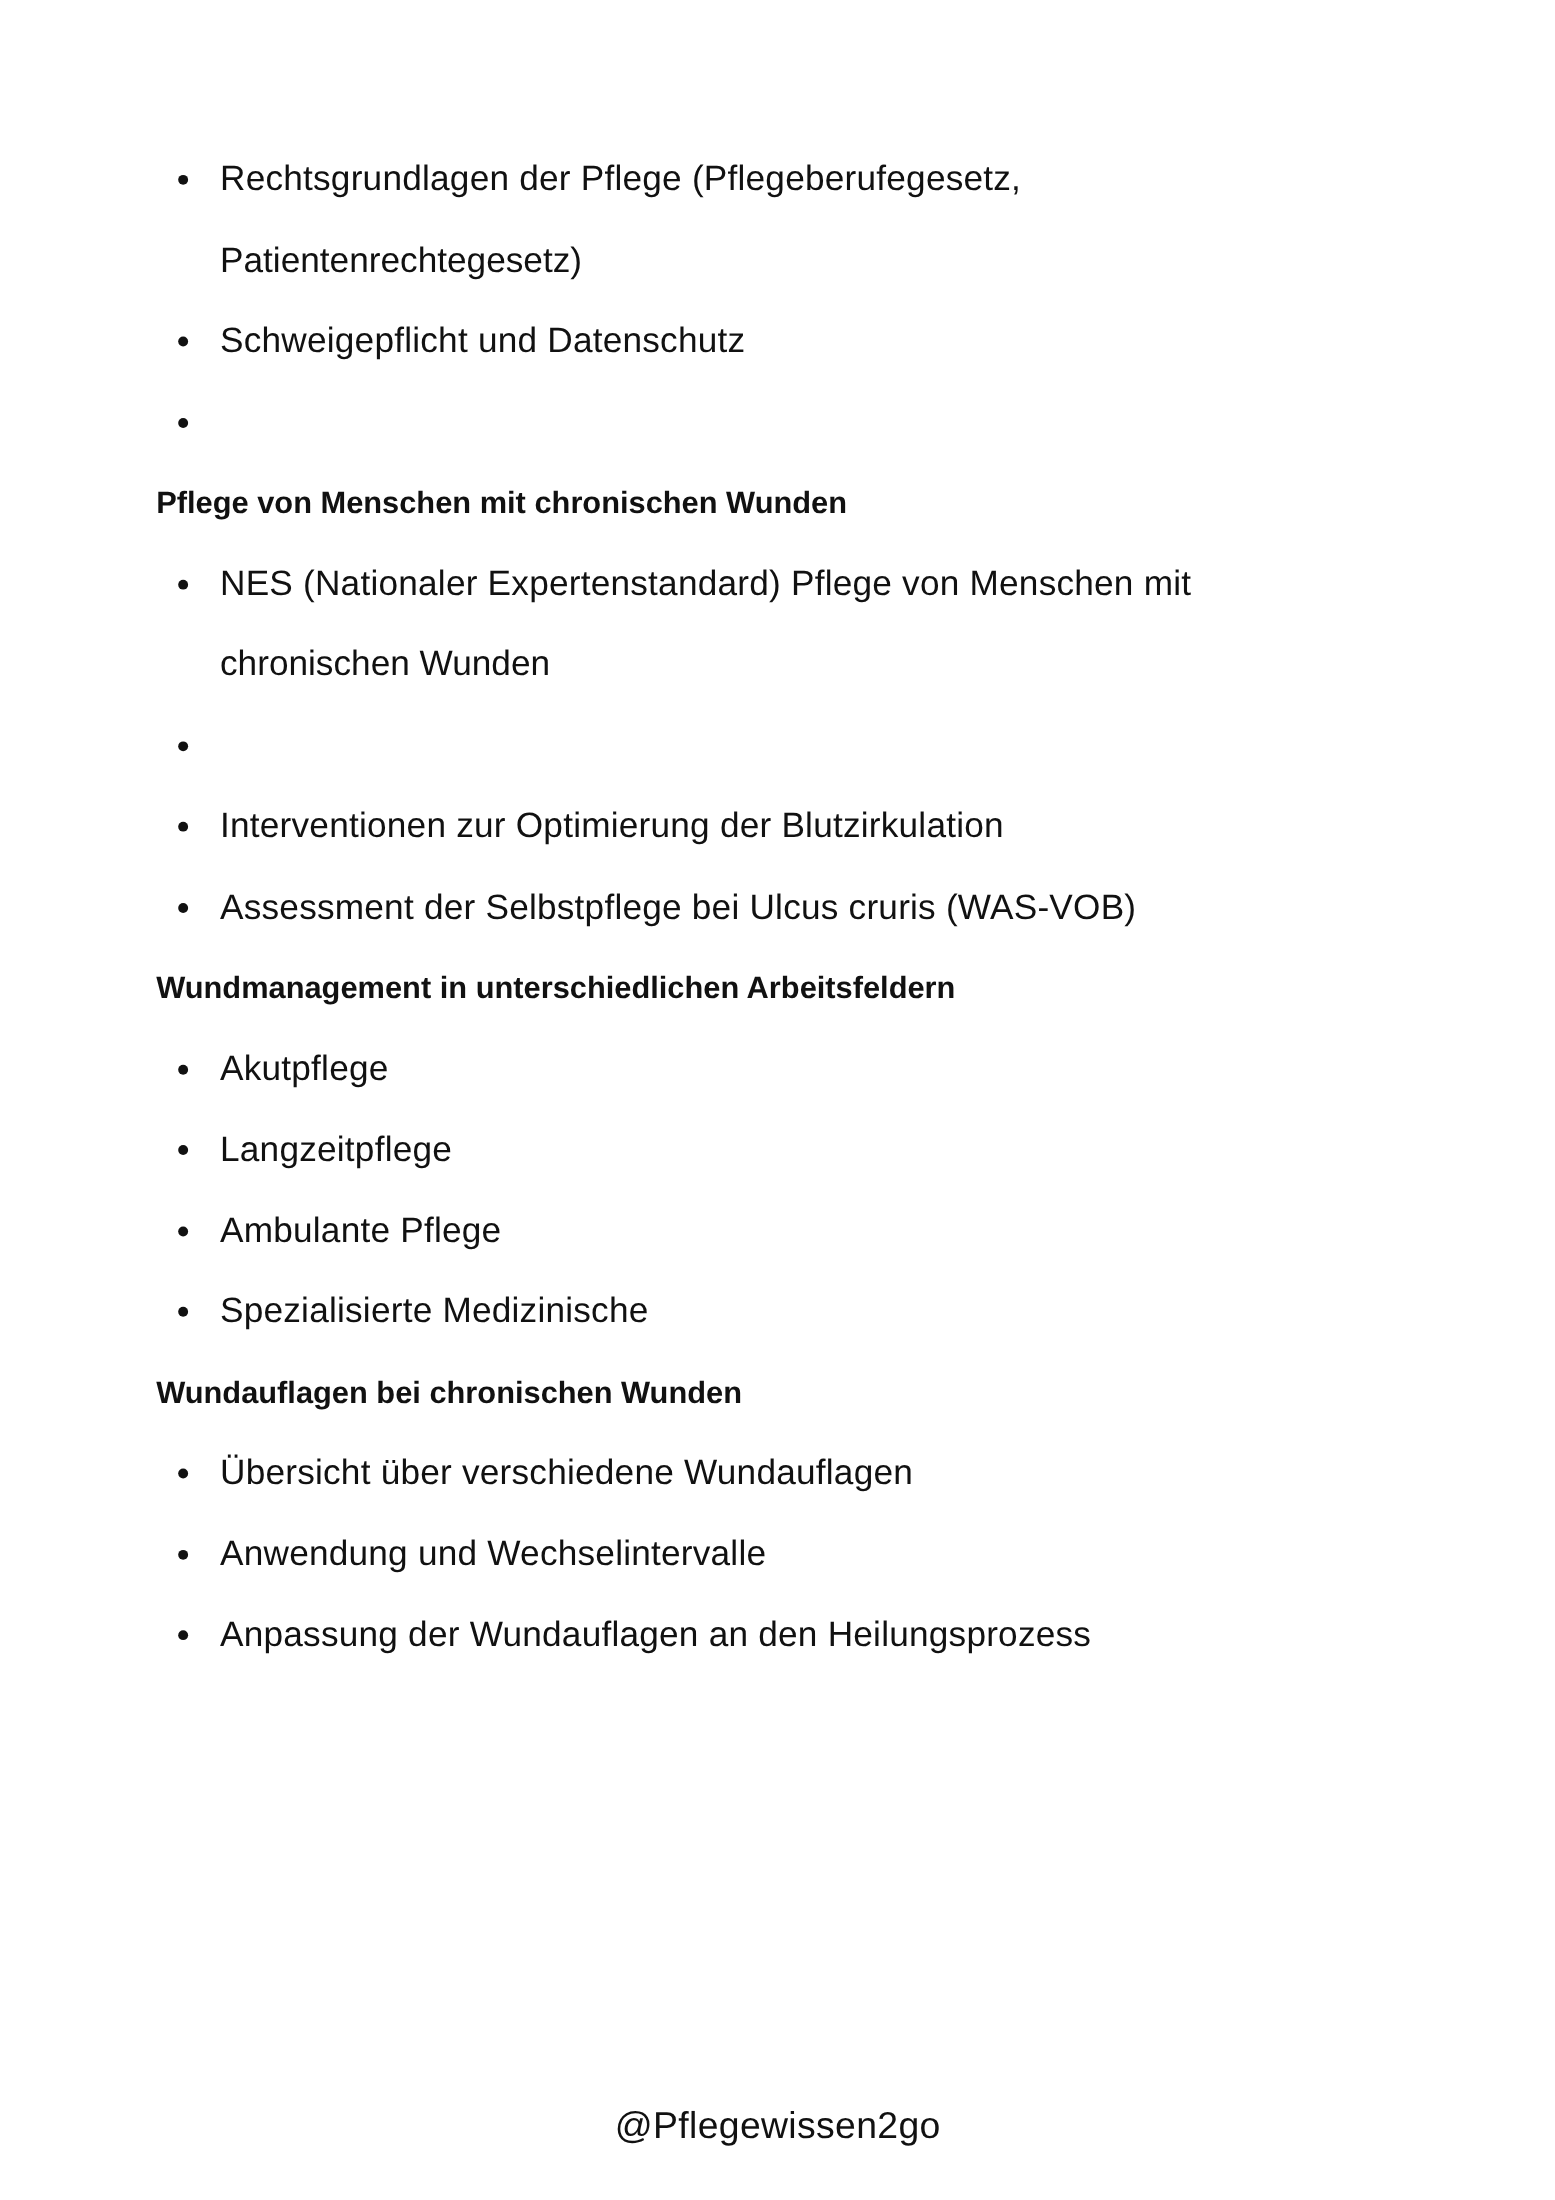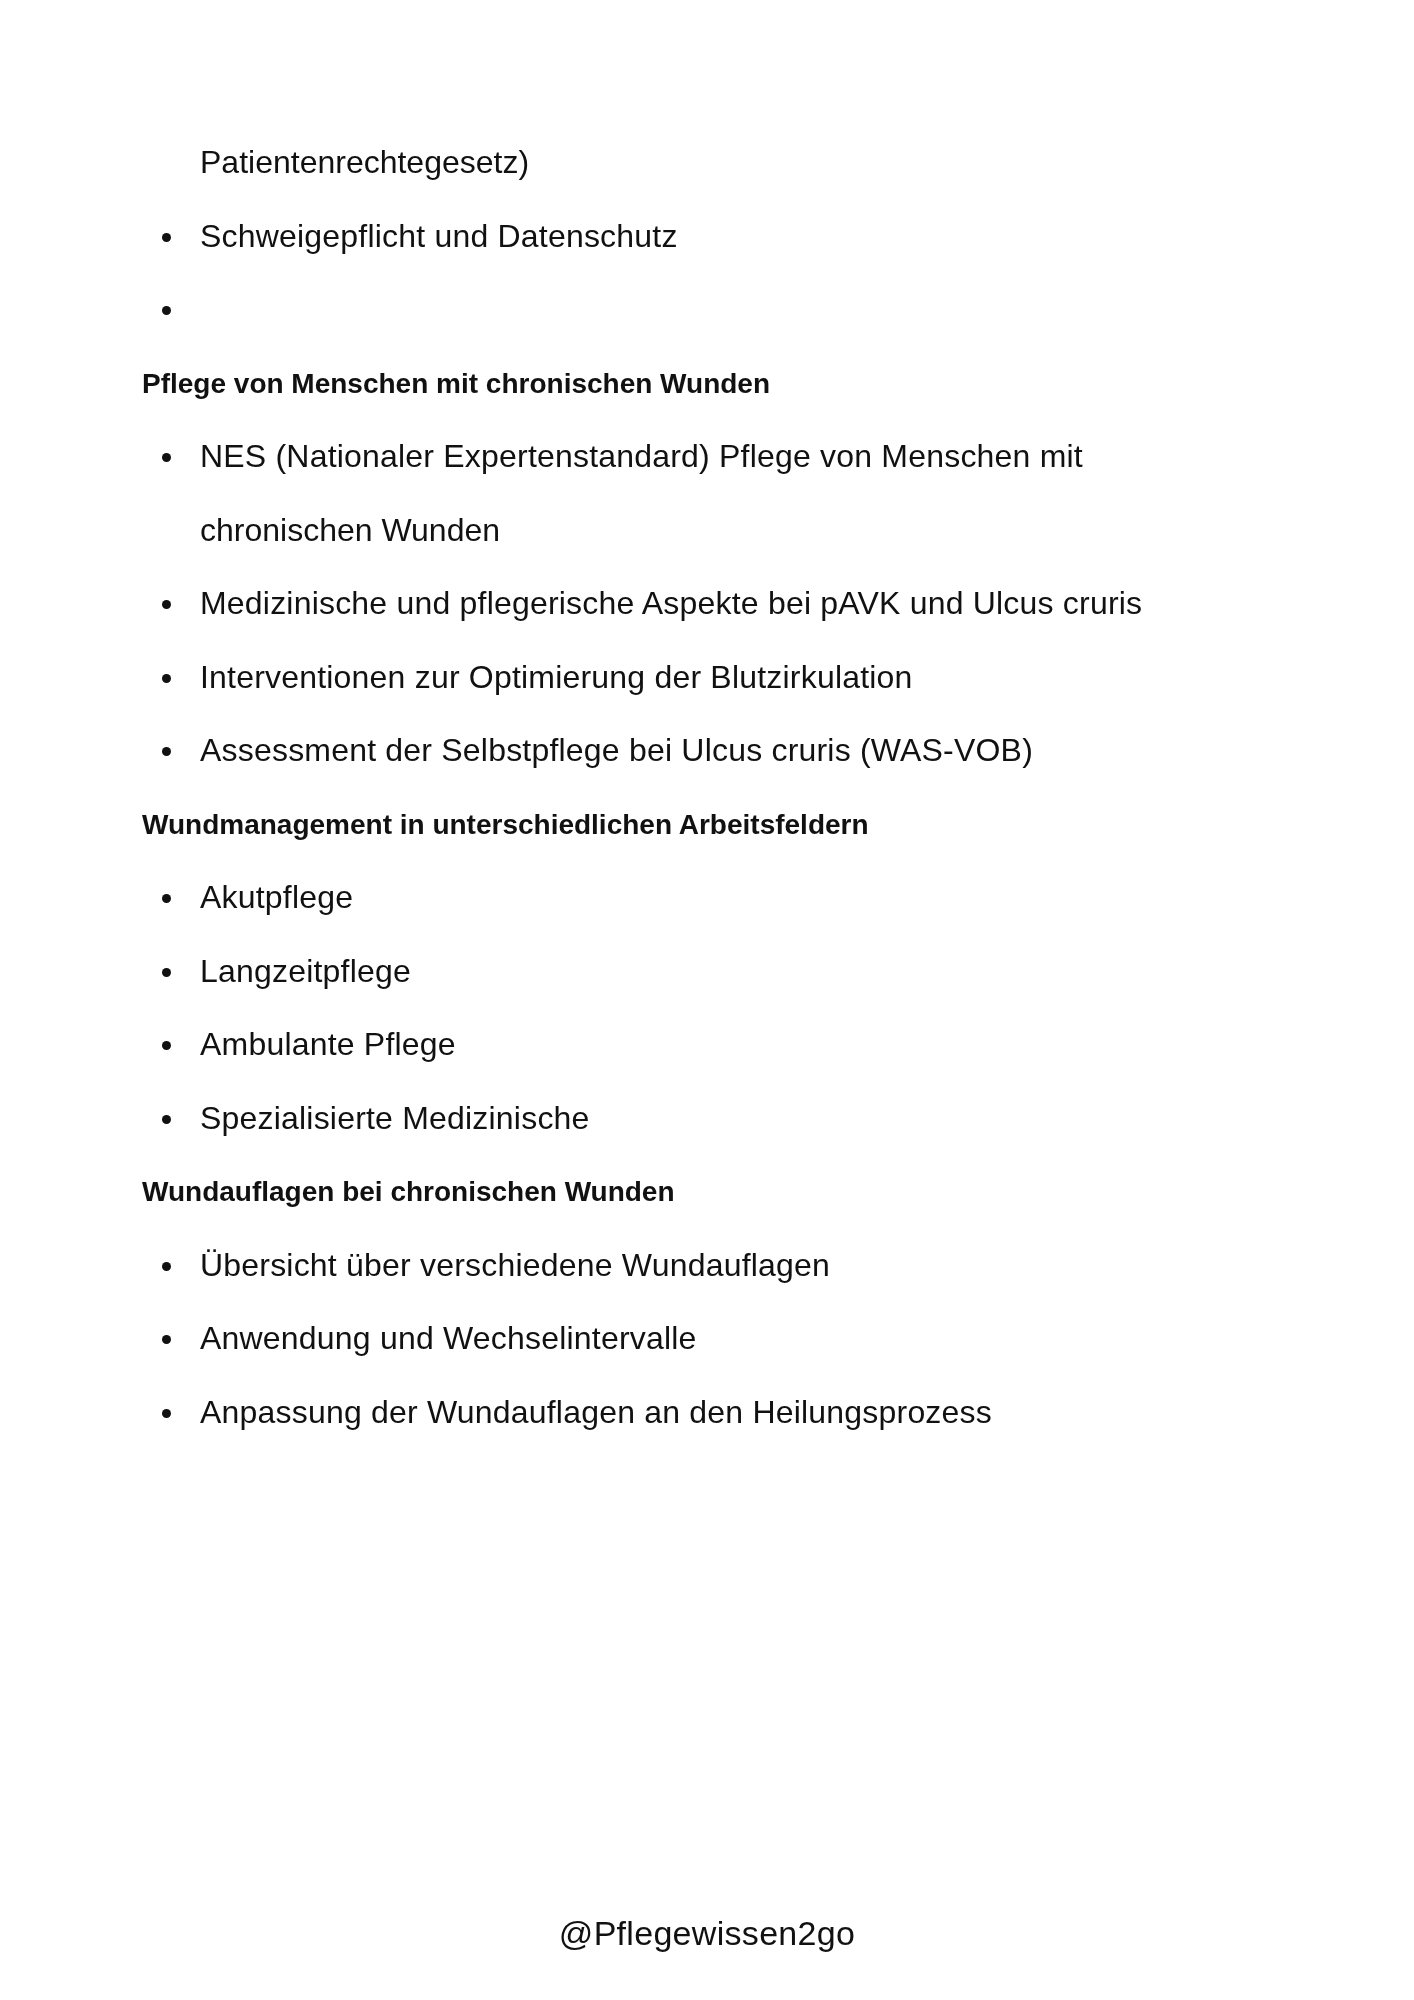--- a/index.html
+++ b/index.html
@@ -15,20 +15,24 @@
   .footer { position: absolute; left: 0; width: 1414px; top: 1910px; text-align: center;
             font-size: 34px; line-height: 46px; color: #111; letter-spacing: 0.3px; }
 </style>
 </head>
 <body>
 
 <div class="page">
   <div class="content">
 
     <div>
+      <div class="line bullet-line">
+        <span class="dot"></span>
+        <span>Rechtsgrundlagen der Pflege (Pflegeberufegesetz,</span>
+      </div>
       <div class="line cont-line">
         <span>Patientenrechtegesetz)</span>
       </div>
       <div class="line bullet-line">
         <span class="dot"></span>
         <span>Schweigepflicht und Datenschutz</span>
       </div>
       <div class="line bullet-line">
         <span class="dot"></span>
       </div>
@@ -38,21 +42,20 @@
       <div class="line heading">Pflege von Menschen mit chronischen Wunden</div>
       <div class="line bullet-line">
         <span class="dot"></span>
         <span>NES (Nationaler Expertenstandard) Pflege von Menschen mit</span>
       </div>
       <div class="line cont-line">
         <span>chronischen Wunden</span>
       </div>
       <div class="line bullet-line">
         <span class="dot"></span>
-        <span>Medizinische und pflegerische Aspekte bei pAVK und Ulcus cruris</span>
       </div>
       <div class="line bullet-line">
         <span class="dot"></span>
         <span>Interventionen zur Optimierung der Blutzirkulation</span>
       </div>
       <div class="line bullet-line">
         <span class="dot"></span>
         <span>Assessment der Selbstpflege bei Ulcus cruris (WAS-VOB)</span>
       </div>
     </div>

